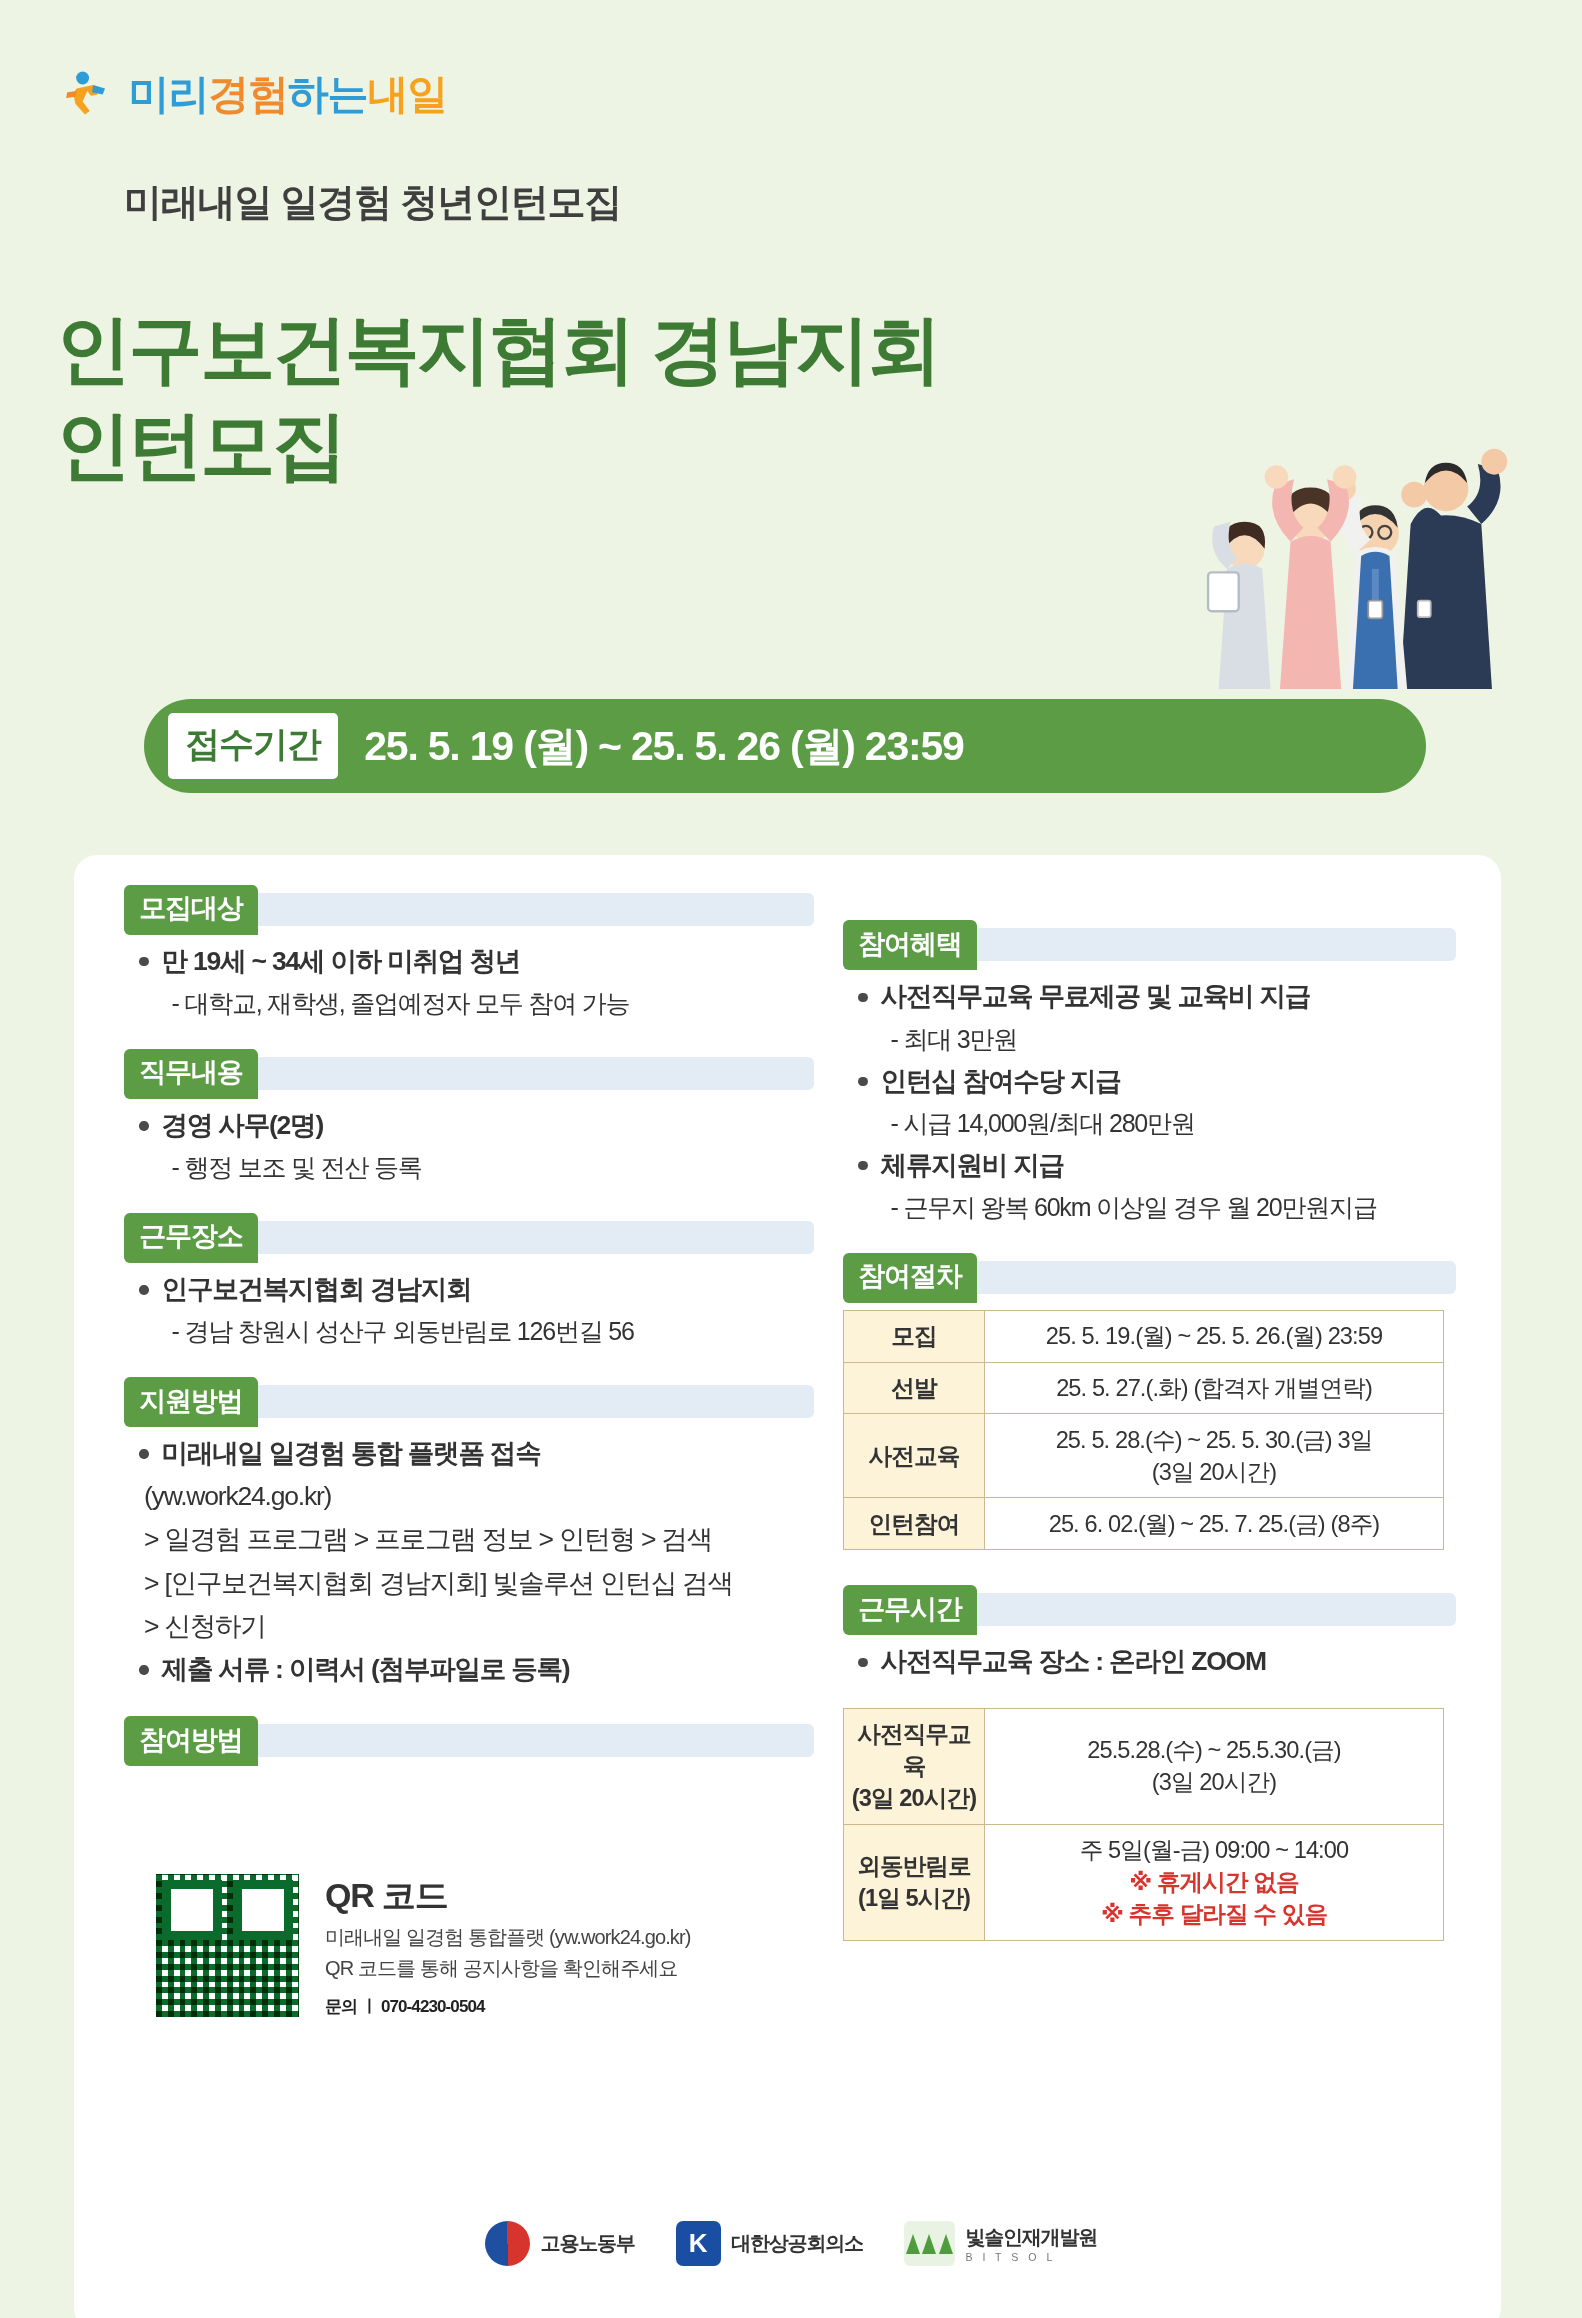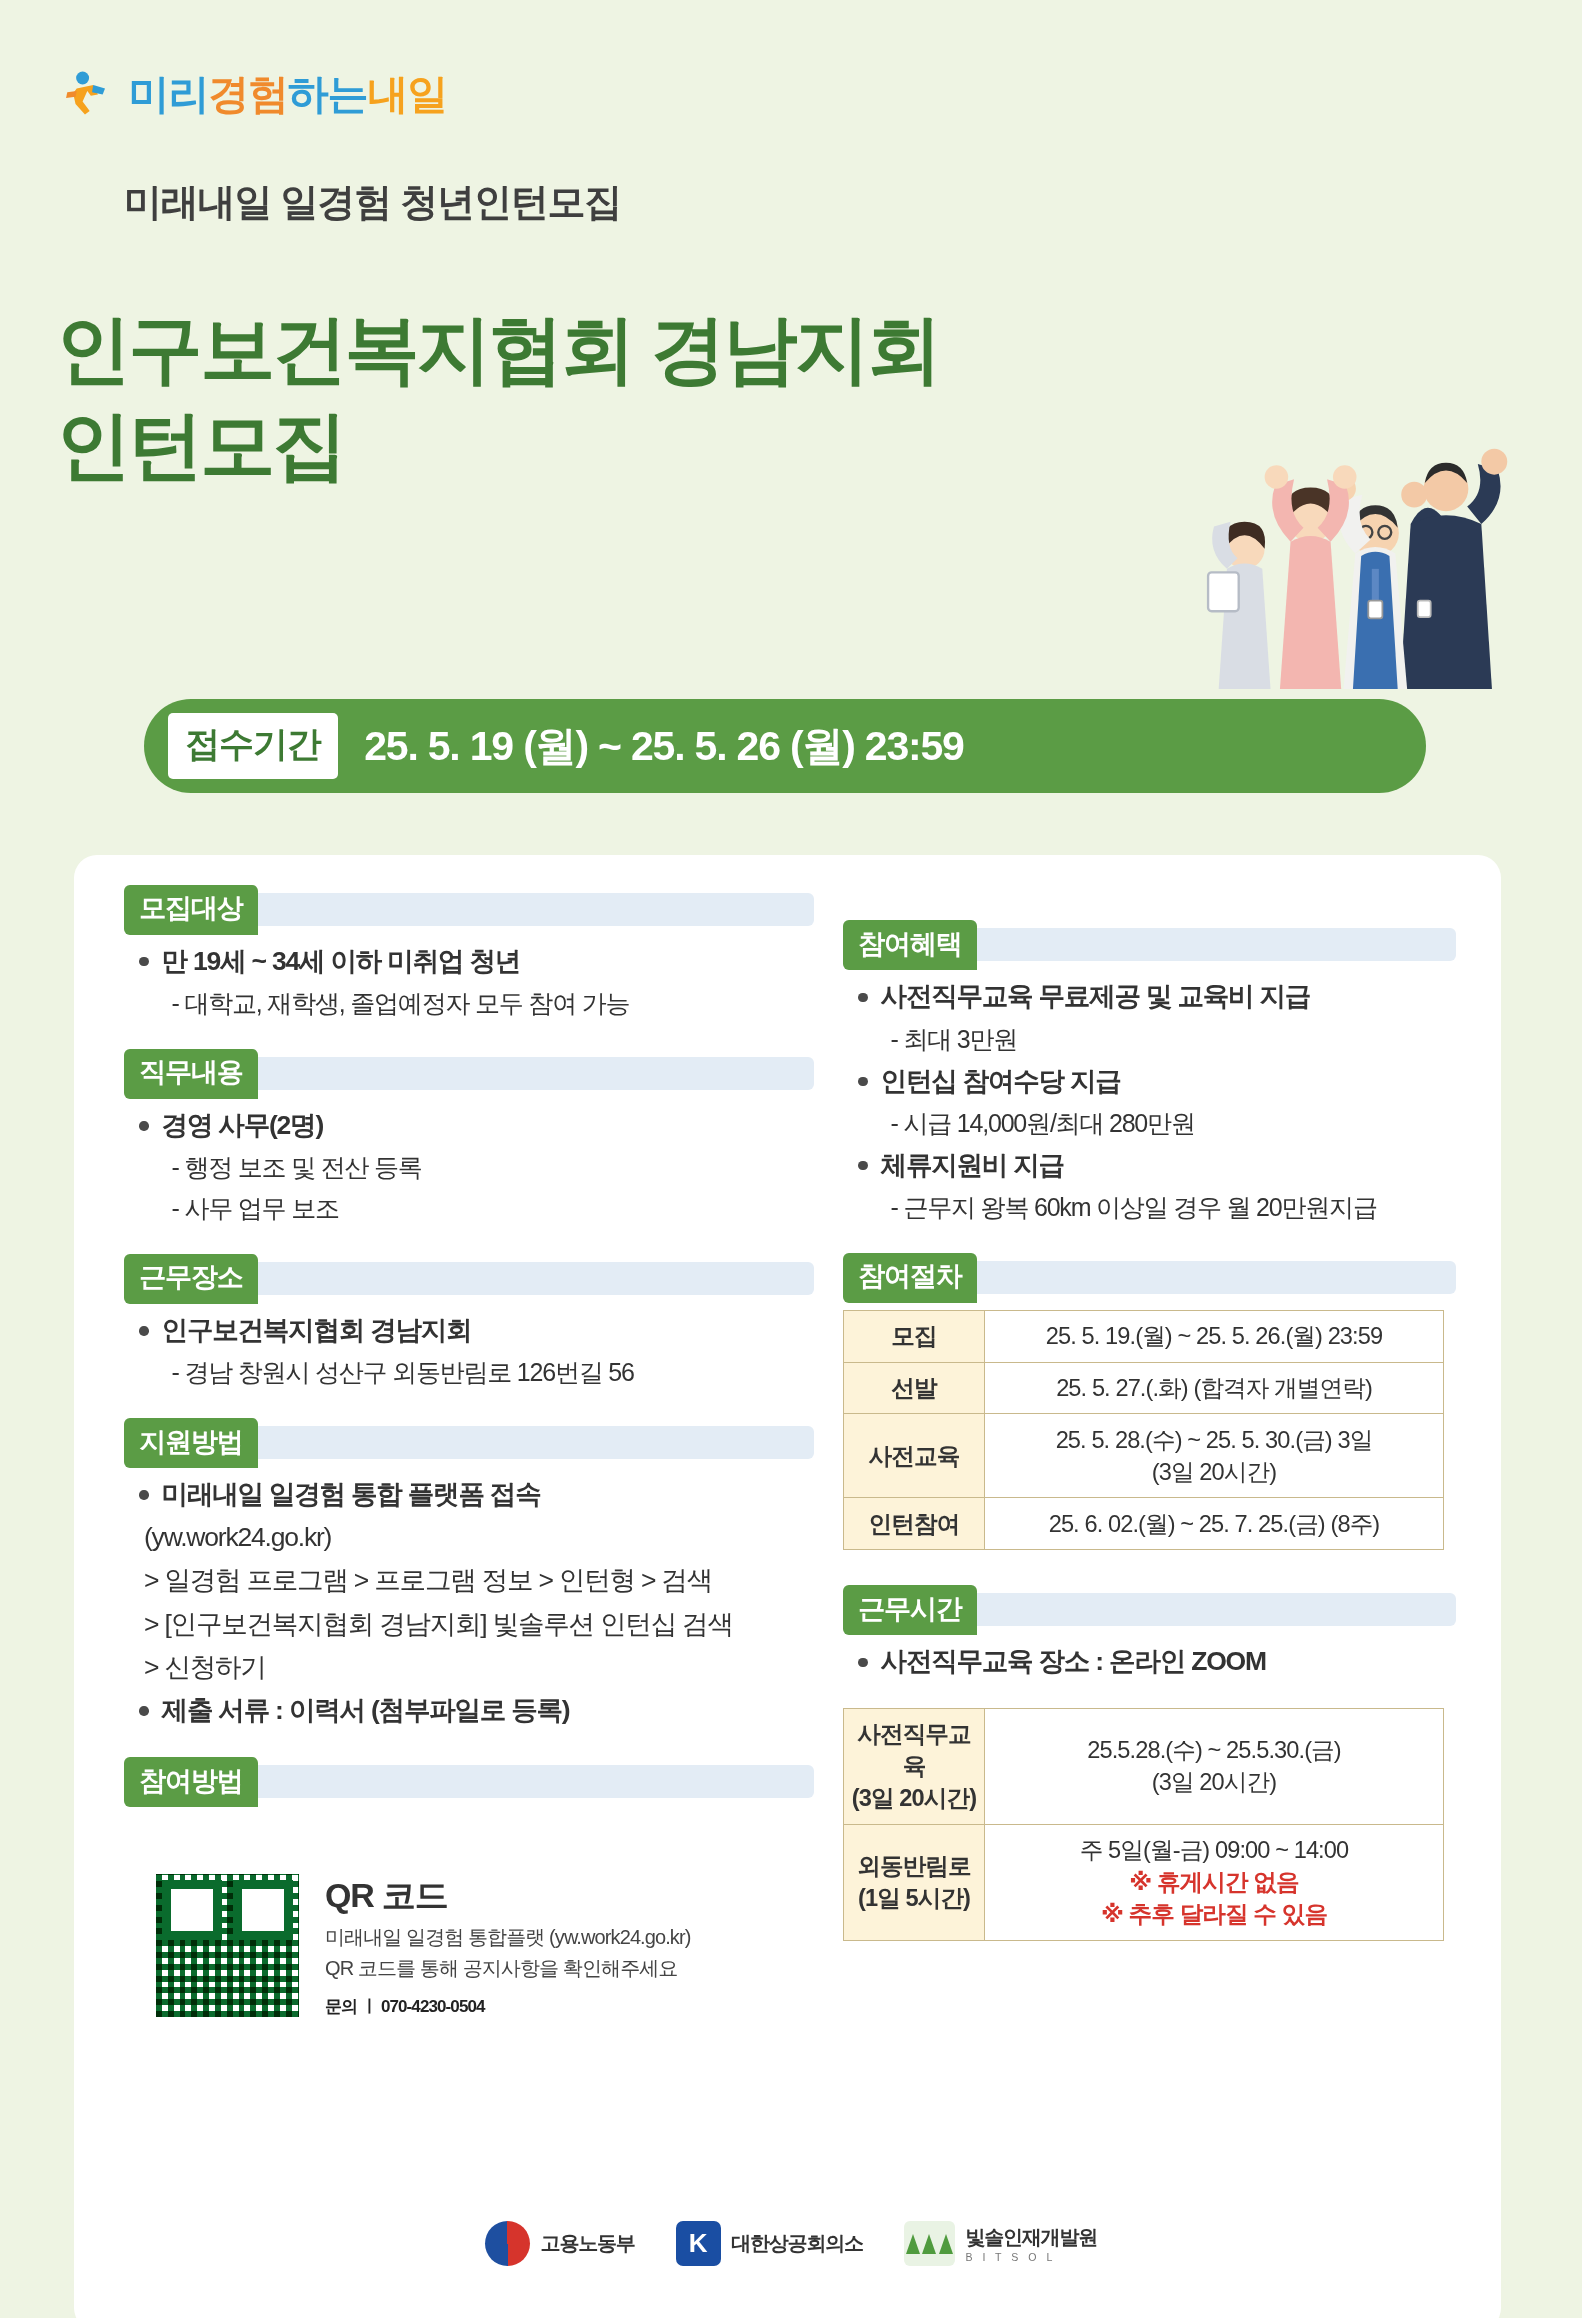--- a/index.html
+++ b/index.html
@@ -336,21 +336,20 @@
         <li class="sub">- 대학교, 재학생, 졸업예정자 모두 참여 가능</li>
       </ul>
 
       <div class="sec">
         <div class="bar"></div>
         <div class="tab">직무내용</div>
       </div>
       <ul class="bullets">
         <li>경영 사무(2명)</li>
         <li class="sub">- 행정 보조 및 전산 등록</li>
-        <li class="sub">- 사무 업무 보조</li>
       </ul>
 
       <div class="sec">
         <div class="bar"></div>
         <div class="tab">근무장소</div>
       </div>
       <ul class="bullets">
         <li>인구보건복지협회 경남지회</li>
         <li class="sub">- 경남 창원시 성산구 외동반림로 126번길 56</li>
       </ul>

